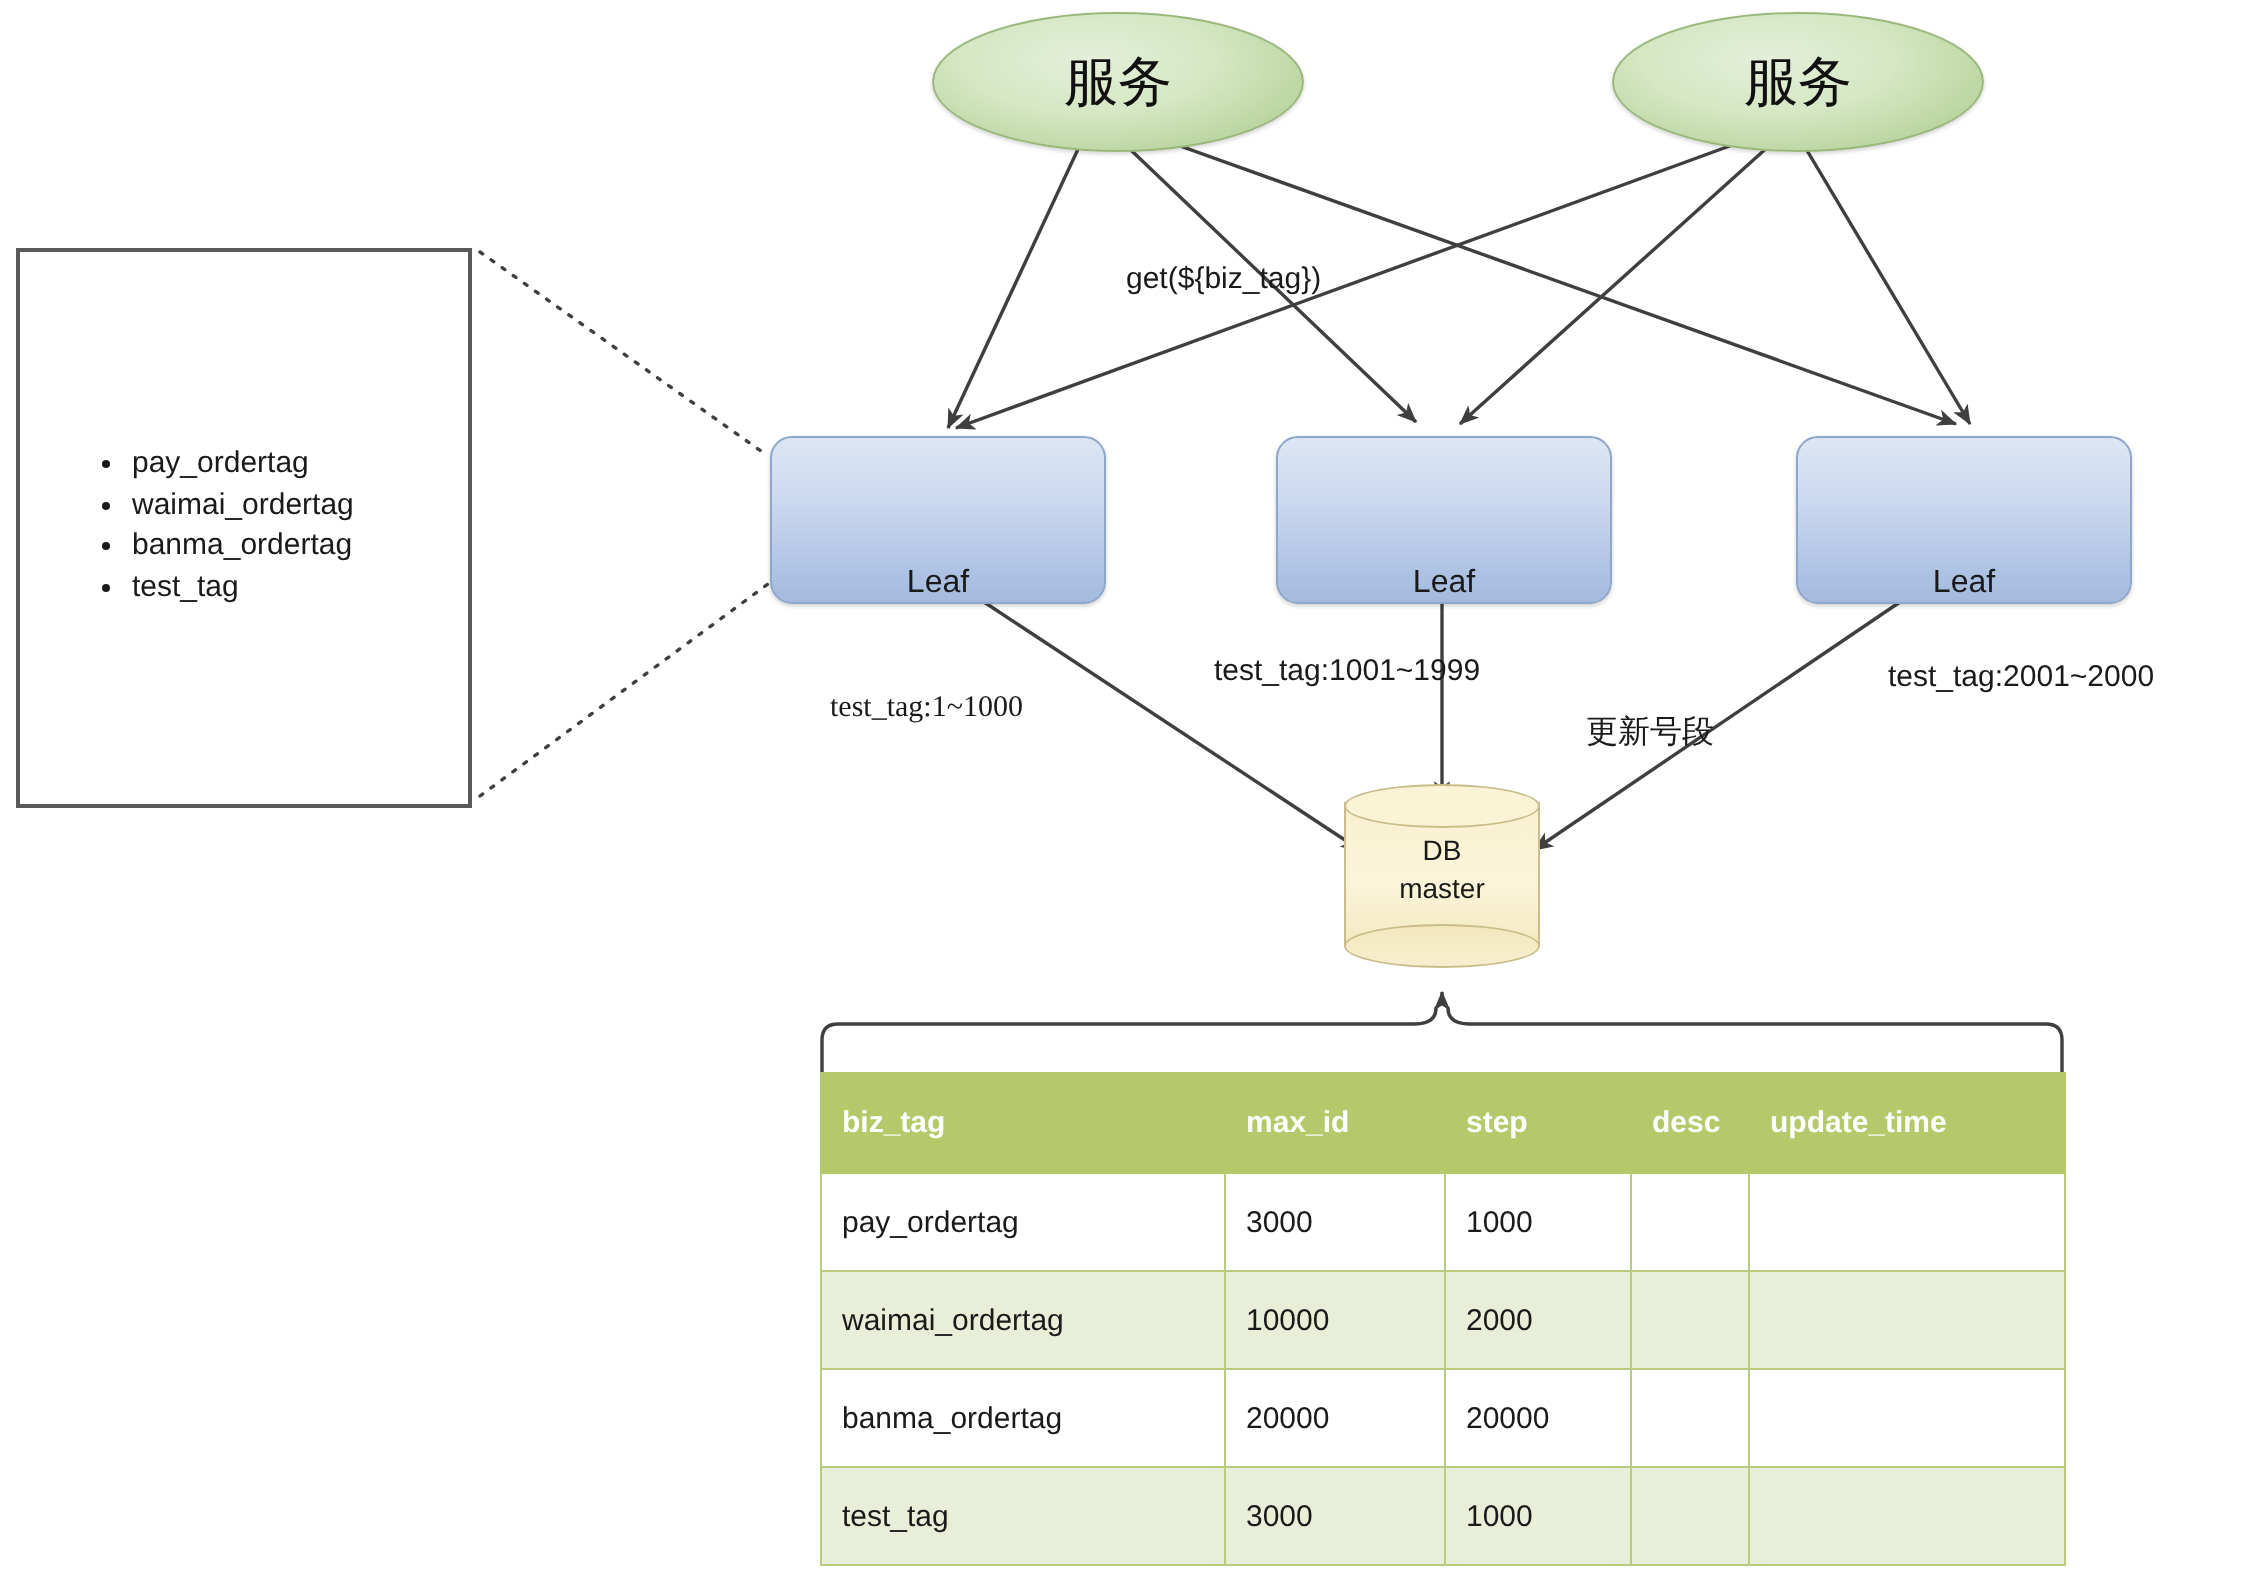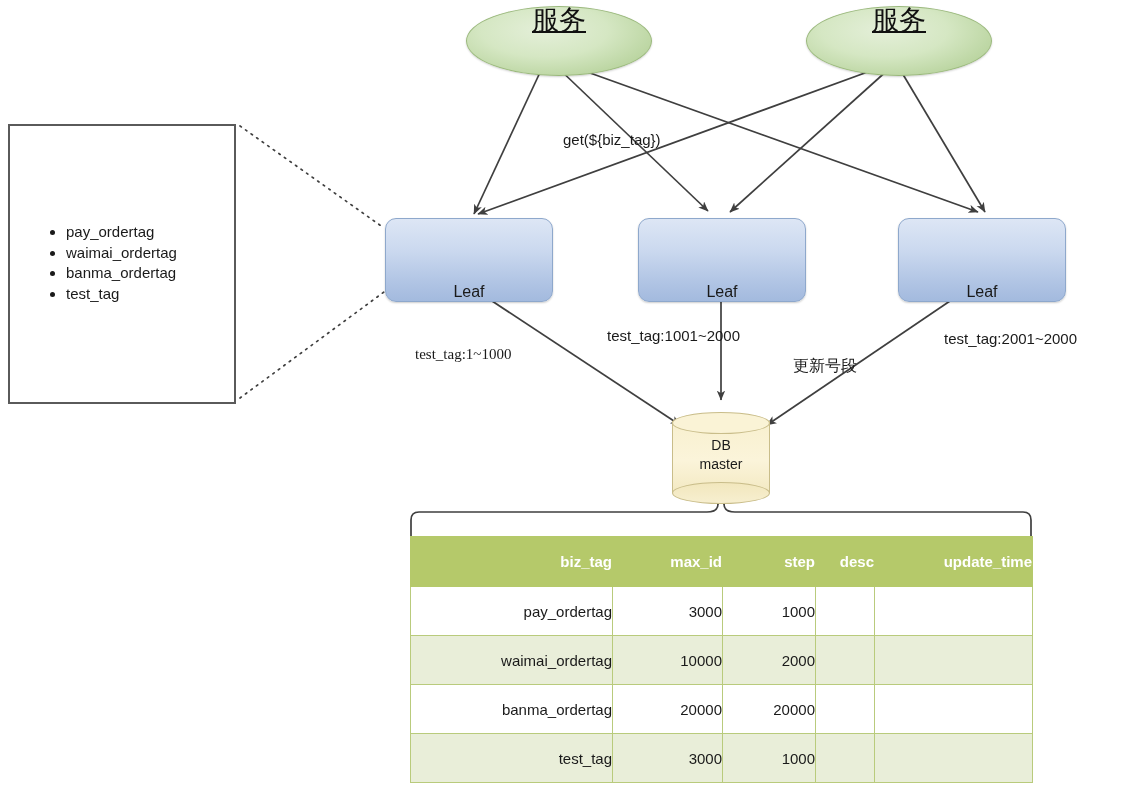--- a/index.html
+++ b/index.html
@@ -15,25 +15,24 @@
   
   #wires{position:absolute;left:0;top:0;width:1124px;height:792px;}
 
   
   .service{
     position:absolute;
     width:184px;height:68px;
     border-radius:50%;
     border:1px solid #9ab87c;
     background:radial-gradient(ellipse at 42% 34%, #e4efd9 0%, #d5e7c3 42%, #a9c98a 100%);
-    display:flex;justify-content:center;
+    display:flex;align-items:center;justify-content:center;
     font-size:27px;line-height:1;
     color:#111;
     box-shadow:0 1px 2px rgba(0,0,0,.18);
-    text-decoration:underline;
   }
   #svc-left{left:466px;top:6px;}
   #svc-right{left:806px;top:6px;}
 
   
   .leaf{
     position:absolute;
     width:166px;height:82px;
     border-radius:11px;
     border:1px solid #8ea8cc;
@@ -41,21 +40,21 @@
     display:flex;align-items:flex-end;justify-content:center;
     font-size:16px;color:#1a1a1a;
     box-shadow:0 1px 2px rgba(0,0,0,.2);
   }
   #leaf-1{left:385px;top:218px;}
   #leaf-2{left:638px;top:218px;}
   #leaf-3{left:898px;top:218px;}
 
   
   #db{
-    position:absolute;left:672px;top:412px;width:98px;height:90px;
+    position:absolute;left:672px;top:392px;width:98px;height:90px;
   }
   #db .body{
     position:absolute;left:0;top:9px;width:96px;height:72px;
     border:1px solid #c9bd8a;border-top:none;border-bottom:none;
     background:linear-gradient(180deg,#f8f0cf 0%,#fbf4da 55%,#f3e9c2 100%);
   }
   #db .top{
     position:absolute;left:0;top:0;width:96px;height:20px;
     border:1px solid #c9bd8a;border-radius:50%;
     background:#faf3d6;
@@ -93,21 +92,21 @@
   .elabel.cjk{font-size:16px;}
 
   
   #tbl{
     position:absolute;left:410px;top:536px;width:622px;
     border-collapse:collapse;
     table-layout:fixed;
   }
   #tbl th,#tbl td{
     border:1px solid #b9cb7c;
-    text-align:right;
+    text-align:left;
     padding:0 0 0 10px;
     font-size:15px;
     height:48px;
     overflow:hidden;
     white-space:nowrap;
     margin-left:24px;
   }
   #tbl thead th{
     background:#b5c96a;color:#fff;font-weight:bold;border-color:#b5c96a;
     height:49px;
@@ -193,21 +192,21 @@
     <ul>
       <li>pay_ordertag</li>
       <li>waimai_ordertag</li>
       <li>banma_ordertag</li>
       <li>test_tag</li>
     </ul>
   </div>
 
   <div class="elabel" style="left:563px;top:131px;">get(${biz_tag})</div>
   <div class="elabel" style="left:415px;top:346px;font-family:Liberation Serif, serif;">test_tag:1~1000</div>
-  <div class="elabel" style="left:607px;top:327px;">test_tag:1001~2000</div>
+  <div class="elabel" style="left:607px;top:327px;">test_tag:1001~1999</div>
   <div class="elabel" style="left:944px;top:330px;">test_tag:2001~2000</div>
   <div class="elabel cjk" style="left:793px;top:356px;">更新号段</div>
 
   <table id="tbl">
     <colgroup>
       <col class="c0">
         <col class="c1">
         <col class="c2">
         <col class="c3">
         <col class="c4">

